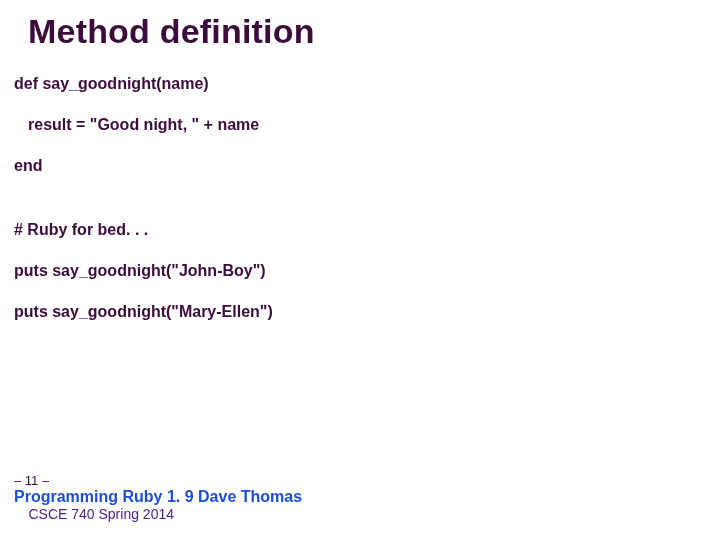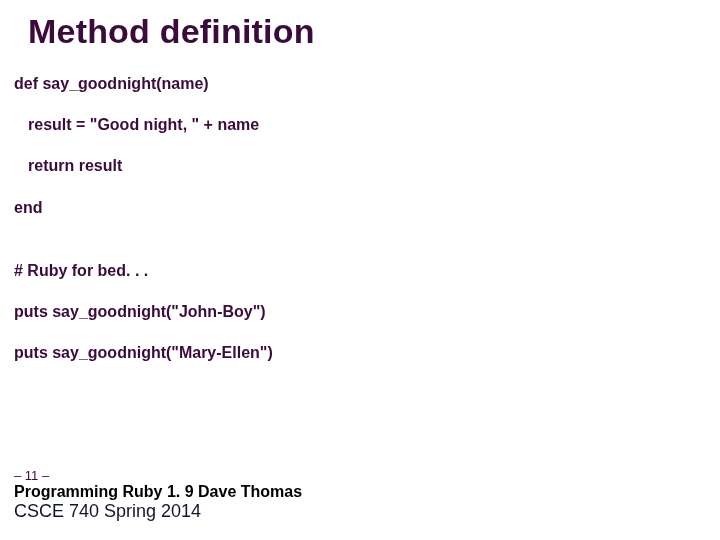--- a/index.html
+++ b/index.html
@@ -58,42 +58,41 @@
     flex-direction: column;
   }
   .page-num {
     font-size: 13px;
     color: #3b0b3b;
     min-width: 80px;
   }
   .center-footer {
     font-size: 16px;
     font-weight: bold;
-    color: #000000;
+    color: #1d4ed8;
     flex: 1;
     text-align: left;
   }
   .right-footer {
-    font-size: 18px;
-    color: #0f172a;
+    font-size: 14px;
+    color: #4c1d95;
     min-width: 160px;
     text-align: right;
   }
 </style>
 </head>
 <body>
 
 <div class="slide">
 
   <div class="title">Method definition</div>
 
   <div class="body">
     <div class="code-line">def say_goodnight(name)</div>
     <div class="code-line indent">result = "Good night, " + name</div>
-    <div class="code-line indent">return result</div>
     <div class="code-line">end</div>
     <div class="gap"></div>
     <div class="code-line"># Ruby for bed. . .</div>
     <div class="code-line">puts say_goodnight("John-Boy")</div>
     <div class="code-line">puts say_goodnight("Mary-Ellen")</div>
   </div>
 
   <div class="footer">
     <div class="page-num">– 11 –</div>
     <div class="center-footer">Programming Ruby 1. 9 Dave Thomas</div>

